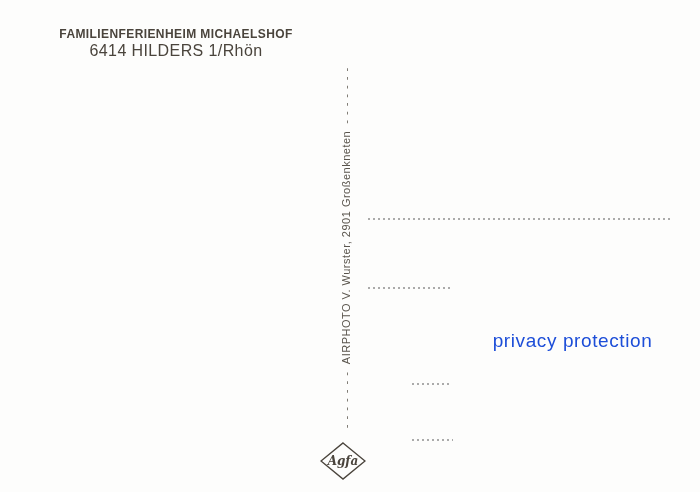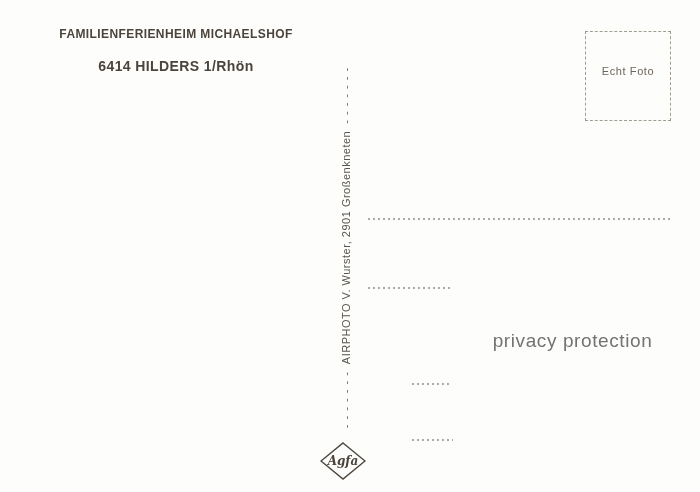--- a/index.html
+++ b/index.html
@@ -25,24 +25,24 @@
     text-align: center;
     color: #4a443c;
   }
   .sender-line1 {
     font-size: 12px;
     font-weight: bold;
     letter-spacing: 0.4px;
     white-space: nowrap;
   }
   .sender-line2 {
-    font-size: 14px;
-    font-weight: bold;
+    font-size: 16px;
+    font-weight: normal;
     letter-spacing: 0.4px;
-    margin-top: 17px;
+    margin-top: 1px;
     white-space: nowrap;
   }
 
   
   .stamp-box {
     position: absolute;
     left: 585px;
     top: 31px;
     width: 86px;
     height: 90px;
@@ -97,21 +97,21 @@
   .address-line-3 { left: 412px; top: 383px; width: 40px;  }
   .address-line-4 { left: 412px; top: 439px; width: 41px;  }
 
   
   .watermark {
     position: absolute;
     left: 460px;
     top: 333px;
     width: 225px;
     text-align: center;
-    color: #737373;
+    color: #1d4ed8;
     font-size: 19px;
     line-height: 15px;
     letter-spacing: 0.6px;
   }
 
   
   .brand-logo {
     position: absolute;
     left: 320px;
     top: 442px;
@@ -130,23 +130,20 @@
 </head>
 <body>
 
 <div class="postcard">
 
   <div class="sender-header">
     <div class="sender-line1">FAMILIENFERIENHEIM MICHAELSHOF</div>
     <div class="sender-line2">6414 HILDERS 1/Rhön</div>
   </div>
 
-  <div class="stamp-box">
-    <span class="stamp-label">Echt Foto</span>
-  </div>
 
   <div class="publisher-divider">
     <span class="publisher-dashes">- - - - - - -</span>
     <span class="publisher-text">AIRPHOTO V. Wurster, 2901 Großenkneten</span>
     <span class="publisher-dashes">- - - - - - -</span>
   </div>
 
   <div class="address-line address-line-1"></div>
   <div class="address-line address-line-2"></div>
   <div class="address-line address-line-3"></div>

